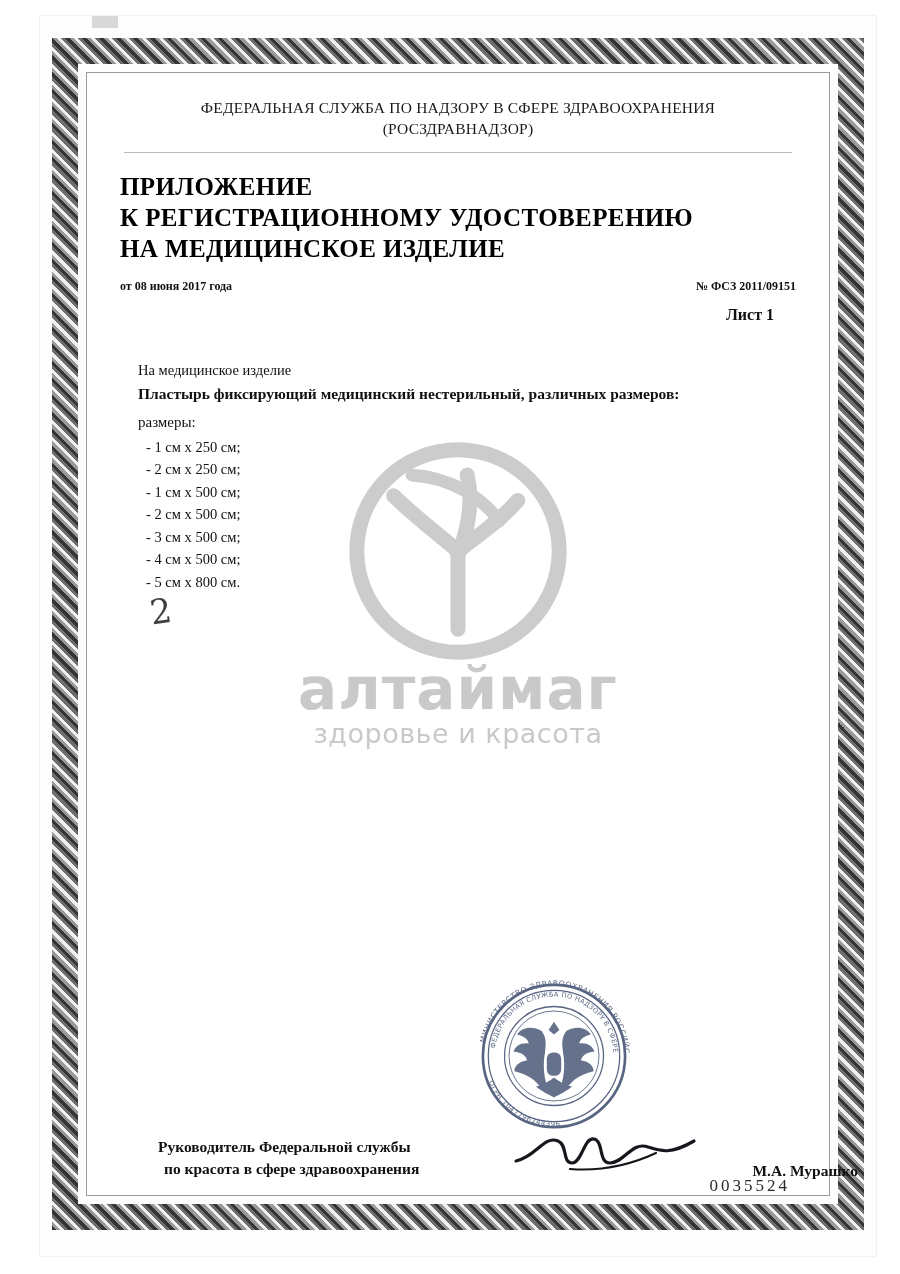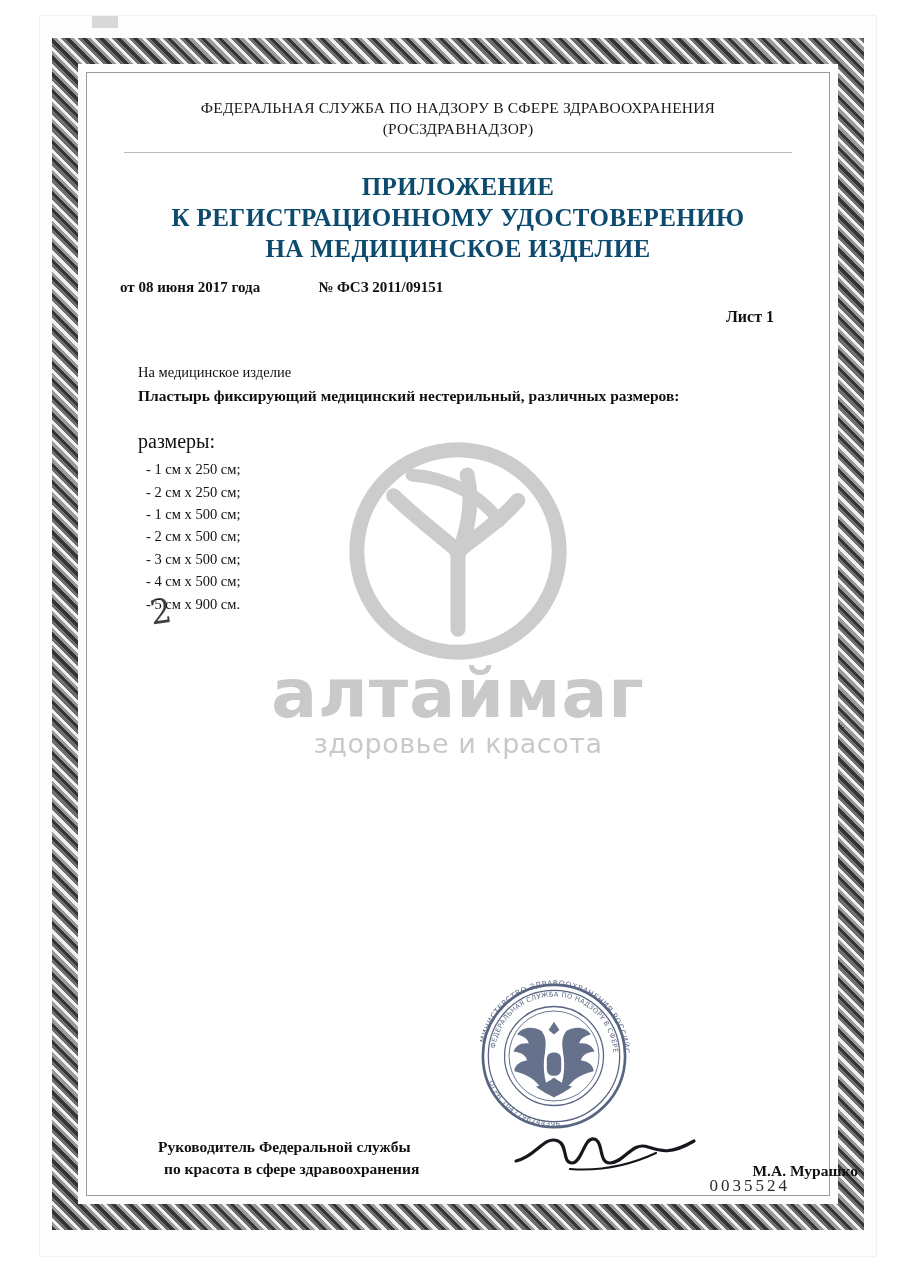--- a/index.html
+++ b/index.html
@@ -77,39 +77,39 @@
     color: #1a1a1a;
   }
   .agency .line2 { display: block; }
 
   .rule {
     margin: 12px 4px 18px 4px;
     border-top: 1px solid #b9b9b9;
   }
 
   .doc-title {
-    text-align: center;
+    text-align: left;
     font-weight: bold;
     font-size: 25px;
     line-height: 1.25;
     letter-spacing: 0.4px;
-    color: #0c4a6e;
+    color: #000000;
   }
   .doc-title .t1,
   .doc-title .t2,
   .doc-title .t3 { display: block; }
 
   .date-number-row {
     margin-top: 14px;
     display: flex;
-    justify-content: flex-start;
+    justify-content: space-between;
     align-items: baseline;
     gap: 58px;
     font-weight: bold;
-    font-size: 15px;
+    font-size: 12px;
   }
   .sheet-line {
     margin-top: 12px;
     text-align: right;
     padding-right: 22px;
     font-weight: bold;
     font-size: 16px;
   }
 
   .body-block {
@@ -117,21 +117,21 @@
     padding-left: 18px;
     font-size: 15.5px;
     line-height: 1.45;
   }
   .body-block .intro { font-size: 14.5px; }
   .body-block .product {
     font-weight: bold;
     font-size: 15.5px;
     margin-top: 2px;
   }
-  .body-block .sizes-label { margin-top: 20px; font-size: 20px; }
+  .body-block .sizes-label { margin-top: 7px; font-size: 15px; }
   .size-list {
     list-style: none;
     margin: 2px 0 0 0;
     padding: 0 0 0 8px;
   }
   .size-list li {
     font-size: 14.5px;
     line-height: 1.55;
   }
 
@@ -158,21 +158,21 @@
     user-select: none;
   }
   #watermark .mark-logo {
     width: 230px;
     height: 230px;
     margin: 0 auto;
     position: relative;
   }
   #watermark .mark-text {
     font-family: "DejaVu Sans", sans-serif;
-    font-size: 68px;
+    font-size: 58px;
     font-weight: bold;
     color: #c9c9c9;
     letter-spacing: 1px;
     line-height: 1;
     margin-top: -6px;
   }
   #watermark .mark-sub {
     font-family: "DejaVu Sans", sans-serif;
     font-size: 27px;
     color: #c9c9c9;
@@ -291,21 +291,21 @@
       <div class="intro">На медицинское изделие</div>
       <div class="product">Пластырь фиксирующий медицинский нестерильный, различных размеров:</div>
       <div class="sizes-label">размеры:</div>
       <ul class="size-list">
         <li>- 1 см х 250 см;</li>
         <li>- 2 см х 250 см;</li>
         <li>- 1 см х 500 см;</li>
         <li>- 2 см х 500 см;</li>
         <li>- 3 см х 500 см;</li>
         <li>- 4 см х 500 см;</li>
-        <li>- 5 см х 900 см.</li>
+        <li>- 5 см х 800 см.</li>
       </ul>
     </div>
 
   </div>
 
   <div class="hand-mark">2</div>
 
   <div id="stamp">
     <svg viewBox="0 0 200 200" width="180" height="180" aria-hidden="true">
       <defs>

